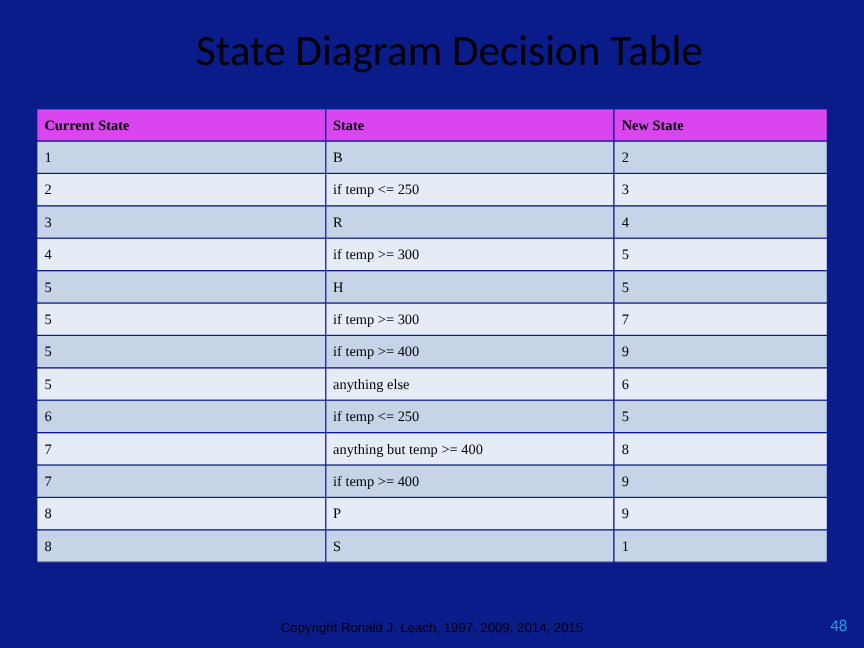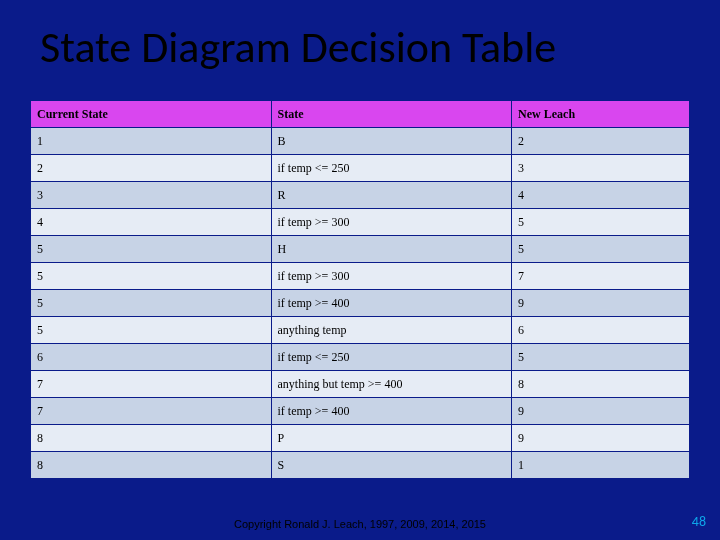--- a/index.html
+++ b/index.html
@@ -15,26 +15,27 @@
     color: #000;
     position: relative;
   }
   .slide {
     width: 720px;
     height: 540px;
     position: relative;
     box-sizing: border-box;
   }
   .title {
-    text-align: left;
+    text-align: center;
     color: #000;
-    font-size: 44px;
+    font-size: 36px;
     font-weight: 400;
     padding: 20px 40px 12px 40px;
     font-family: "Calibri", "Segoe UI", Arial, sans-serif;
+    margin-left: 29px;
   }
   .table-wrap {
     margin: 14px 30px 0 30px;
   }
   table {
     width: 100%;
     border-collapse: collapse;
     font-family: "Times New Roman", serif;
     font-size: 12px;
   }
@@ -92,21 +93,21 @@
     <table>
       <colgroup>
         <col class="c0">
           <col class="c1">
           <col class="c2">
       </colgroup>
       <thead>
         <tr>
           <th>Current State</th>
           <th>State</th>
-          <th>New Leach</th>
+          <th>New State</th>
         </tr>
       </thead>
       <tbody>
         <tr>
           <td>1</td>
           <td>B</td>
           <td>2</td>
         </tr>
         <tr>
           <td>2</td>
@@ -133,21 +134,21 @@
           <td>if temp &gt;= 300</td>
           <td>7</td>
         </tr>
         <tr>
           <td>5</td>
           <td>if temp &gt;= 400</td>
           <td>9</td>
         </tr>
         <tr>
           <td>5</td>
-          <td>anything temp</td>
+          <td>anything else</td>
           <td>6</td>
         </tr>
         <tr>
           <td>6</td>
           <td>if temp &lt;= 250</td>
           <td>5</td>
         </tr>
         <tr>
           <td>7</td>
           <td>anything but temp &gt;= 400</td>

